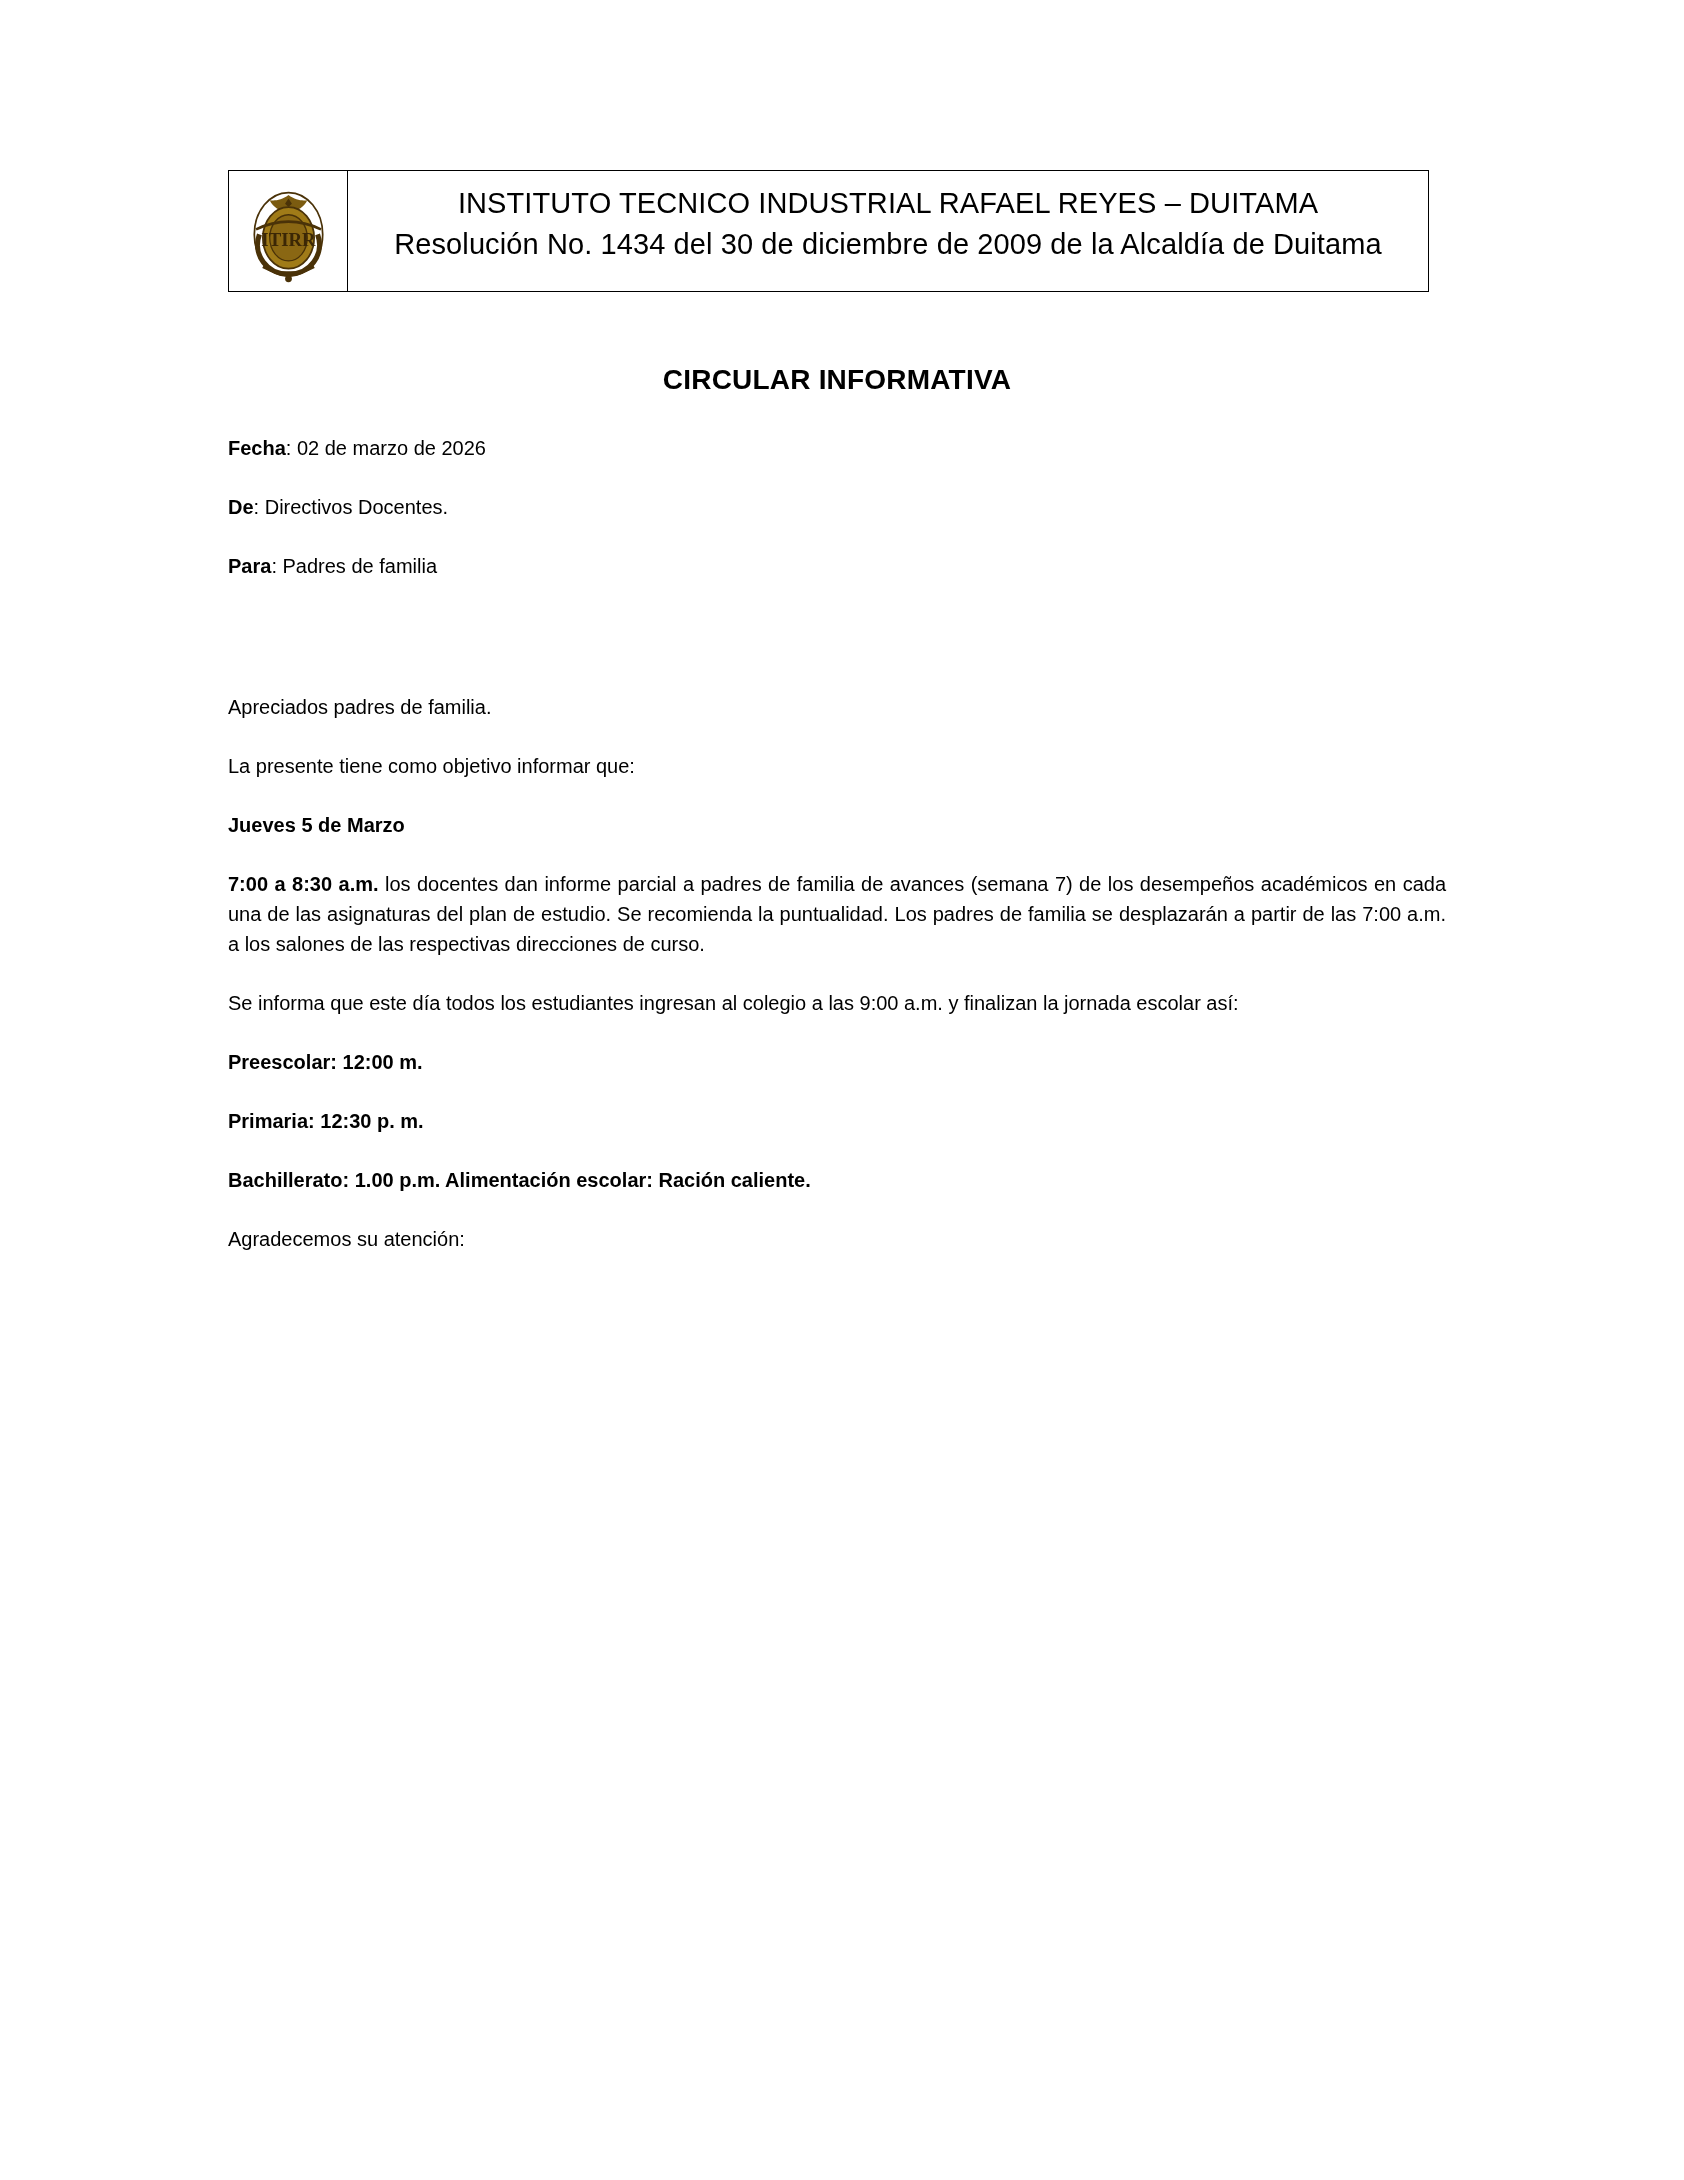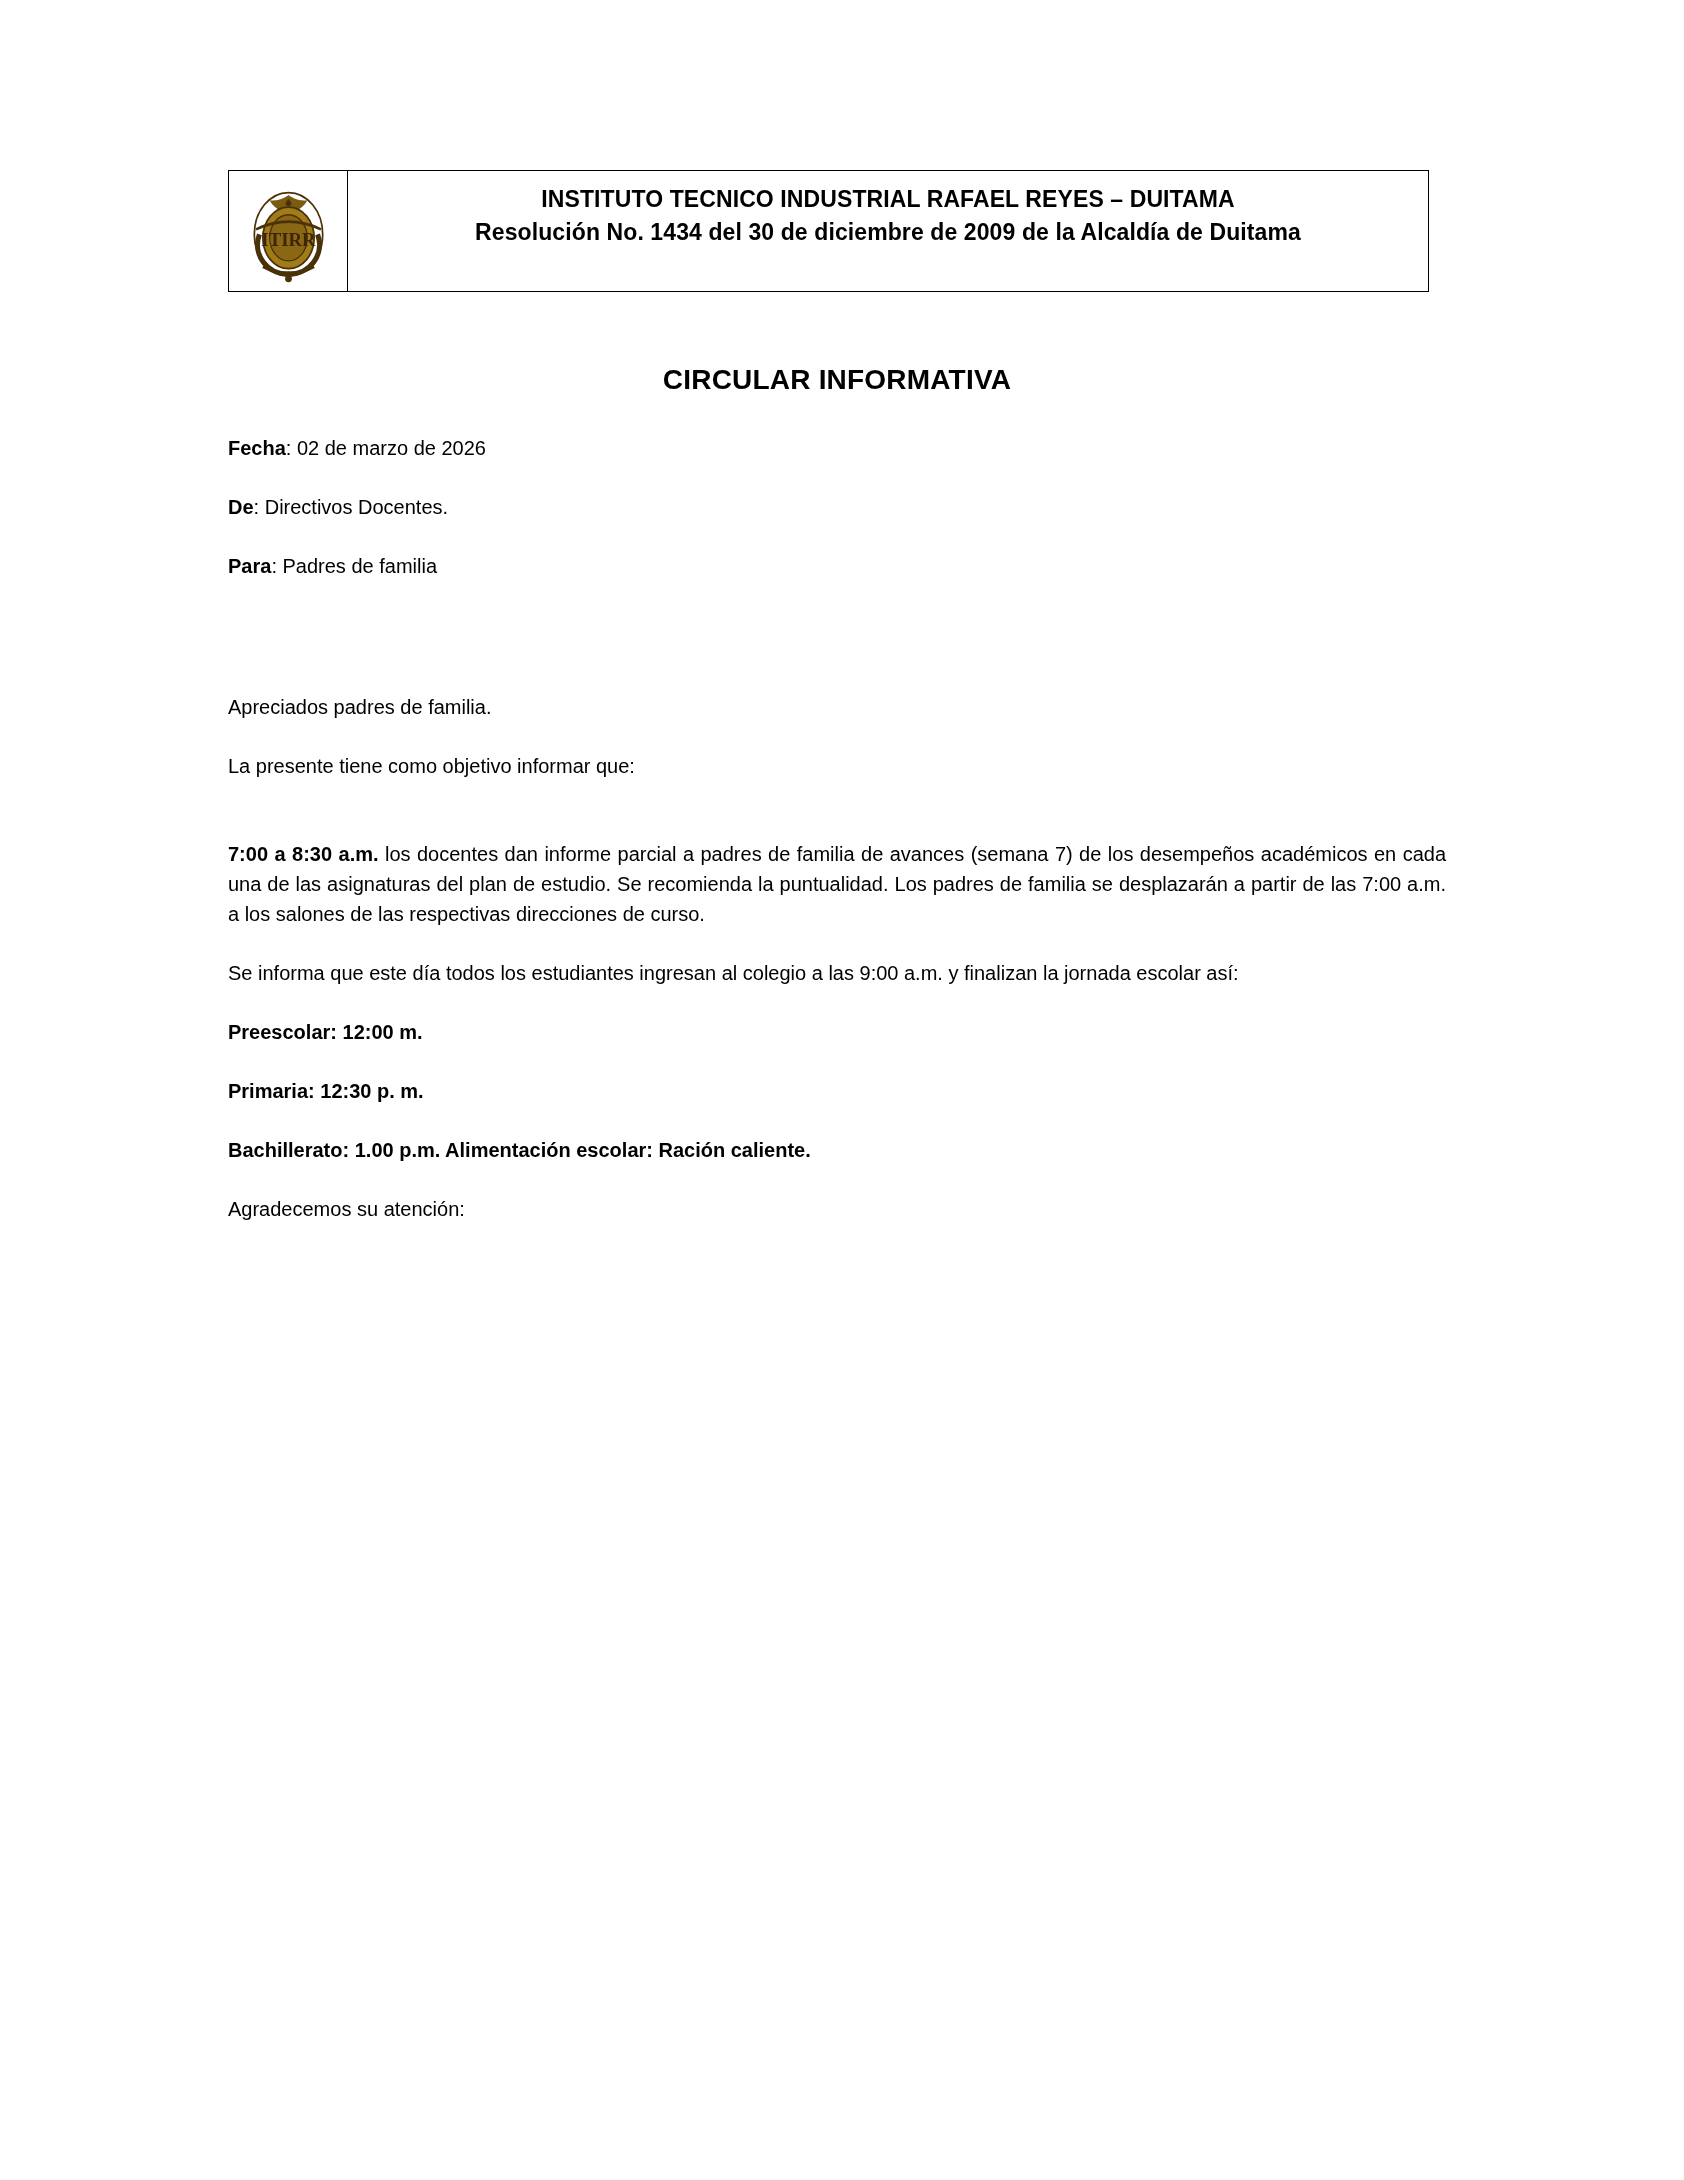--- a/index.html
+++ b/index.html
@@ -55,25 +55,24 @@
   }
   .crest svg { display: block; }
 
   .header-text {
     flex: 1;
     text-align: center;
     padding: 12px 8.5px 13.6px 8.5px;
     box-sizing: border-box;
   }
   .header-line {
-    font-size: 23px;
+    font-size: 29px;
     line-height: 1.42;
     letter-spacing: 0.1px;
     white-space: nowrap;
-    font-weight: bold;
   }
 
   
   .title {
     text-align: center;
     font-weight: bold;
     font-size: 28px;
     margin-top: 72px;
     letter-spacing: 0.2px;
   }
@@ -139,20 +138,21 @@
       <b>Para</b><span>: Padres de familia</span>
     </p>
 
     <div class="gap-xl"></div>
 
     <div class="gap-sm"></div>
     <p class="para"> Apreciados padres de familia.</p>
     <div class="gap-sm"></div>
     <p class="para">La presente tiene como objetivo informar que:</p>
     <div class="gap-sm"></div>
+    <p class="para"><b> Jueves 5 de Marzo</b></p>
     <div class="gap-sm"></div>
     <p class="para">
       <b>7:00 a 8:30 a.m.</b><span> los docentes dan informe parcial a padres de familia de avances (semana 7) de los desempeños académicos en cada una de las asignaturas del plan de estudio. Se recomienda la puntualidad. Los padres de familia se desplazarán a partir de las 7:00 a.m. a los salones de las respectivas direcciones de curso.</span>
     </p>
     <div class="gap-sm"></div>
     <p class="para">Se informa que este día todos los estudiantes ingresan al colegio a las 9:00 a.m. y finalizan la jornada escolar así:</p>
     <div class="gap-sm"></div>
     <p class="para"><b>Preescolar: 12:00 m.</b></p>
     <div class="gap-sm"></div>
     <p class="para"><b> Primaria: 12:30 p. m.</b></p>

